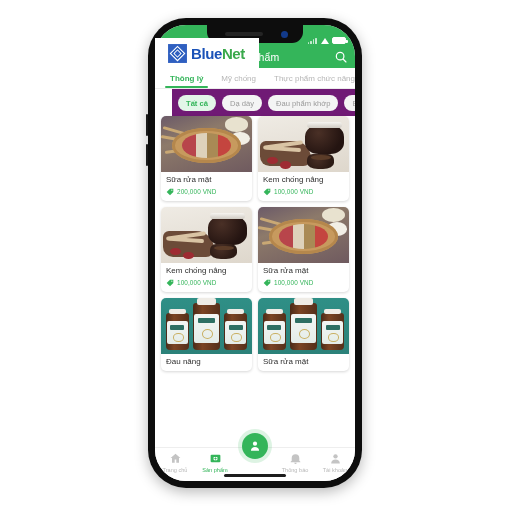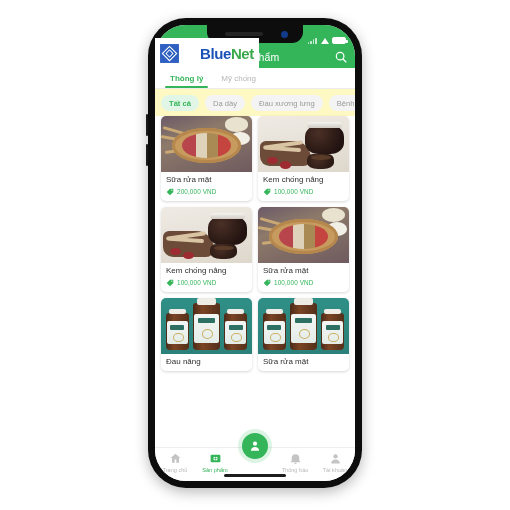--- a/index.html
+++ b/index.html
@@ -102,21 +102,21 @@
   }
   .tab.active { color: #34b55a; font-weight: bold; }
   .tab.active:after {
     content:""; position:absolute; left:4px; right:4px; bottom:0;
     height:1.7px; background:#34b55a; border-radius:2px;
   }
 
   
   .chips {
     display: flex; gap: 6px; padding: 6px 6px 5px 6px;
-    background: #fef9c3; white-space: nowrap; overflow: hidden;
+    background: #701a75; white-space: nowrap; overflow: hidden; margin-left: 17px;
   }
   .chip {
     flex: 0 0 auto; font-size: 7.6px; color: #9a9a9a;
     background: #f4f4f4; border-radius: 9px; padding: 3.5px 8px;
   }
   .chip.active { background: #e2f6e8; color: #34b55a; font-weight: bold; }
 
   
   .grid {
     padding: 0 6px; display: grid; grid-template-columns: 1fr 1fr;
@@ -160,22 +160,22 @@
   }
   .home-indicator {
     position: absolute; left: 50%; transform: translateX(-50%); bottom: 4px;
     width: 62px; height: 3px; background: #1d1d1d; border-radius: 3px; z-index: 26;
   }
 
   
   #logo {
     position: absolute; left: 155px; top: 38px;
     width: 104px; height: 30px; background: #fff;
-    display: flex; align-items: center; gap: 20px;
-    padding-left: 4px; z-index: 60;
+    display: flex; align-items: center; gap: 3px;
+    padding-left: 12px; z-index: 60;
   }
   .logo-mark { width: 21px; height: 21px; flex: 0 0 auto; }
   .logo-text { font-size: 15px; font-weight: bold; letter-spacing: -.4px; }
   .logo-blue { color: #1a52b8; }
   .logo-net { color: #3aa94b; }
 
   
   .ph { position:absolute; inset:0; }
   
   .herbbowl { background: linear-gradient(160deg,#6b5a68 0%,#8d7a6a 35%,#6f5a5f 100%); }
@@ -290,26 +290,27 @@
           <svg width="14" height="14" viewBox="0 0 24 24" fill="none" stroke="#ffffff" stroke-width="2.1" stroke-linecap="round">
               <circle cx="10.5" cy="10.5" r="6.5"></circle>
               <line x1="15.5" y1="15.5" x2="20.5" y2="20.5"></line>
             </svg>
         </div>
       </div>
 
       <div class="tabs">
         <div class="tab active">Thông lý</div>
         <div class="tab">Mỹ chống</div>
+        <div class="tab">Thực phẩm chức năng</div>
       </div>
 
       <div class="chips">
         <div class="chip active">Tất cả</div>
         <div class="chip">Dạ dày</div>
-        <div class="chip">Đau xương lưng</div>
+        <div class="chip">Đau phẩm khớp</div>
         <div class="chip">Bệnh về</div>
       </div>
 
       <div class="grid">
 
         <div class="card">
           <div class="thumb">
             <div class="ph herbbowl">
               <div class="cupA"></div>
                 <div class="cupB"></div>

